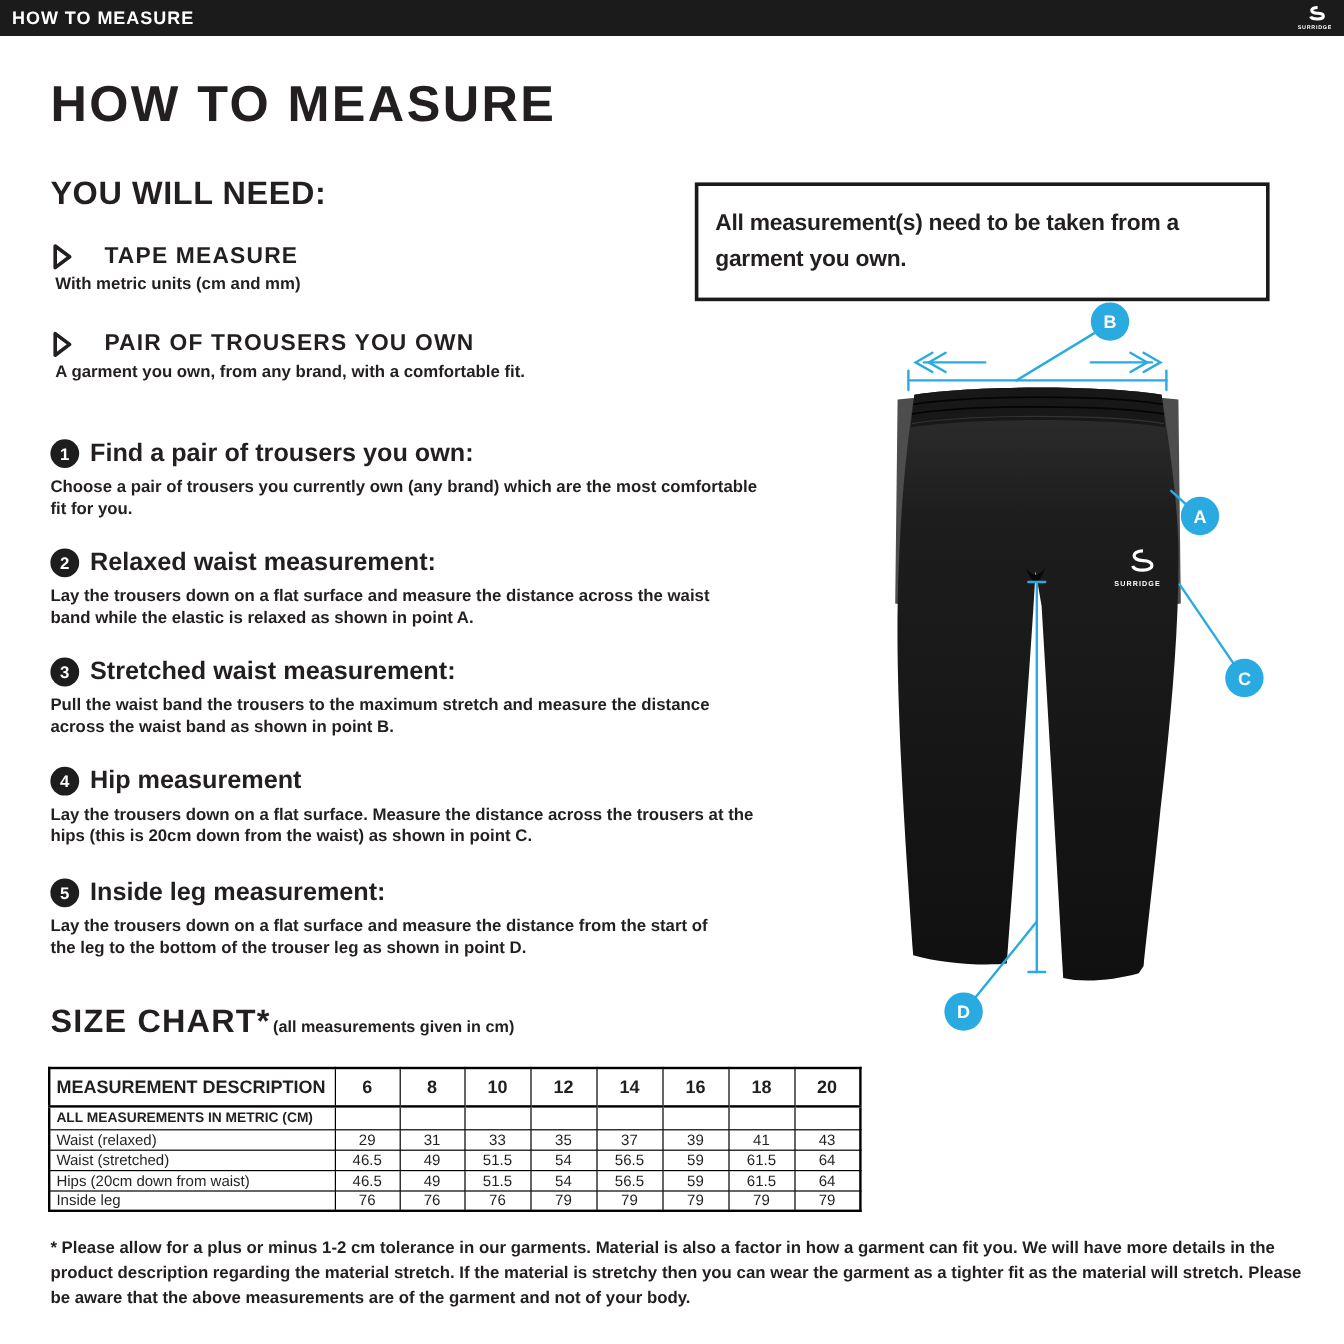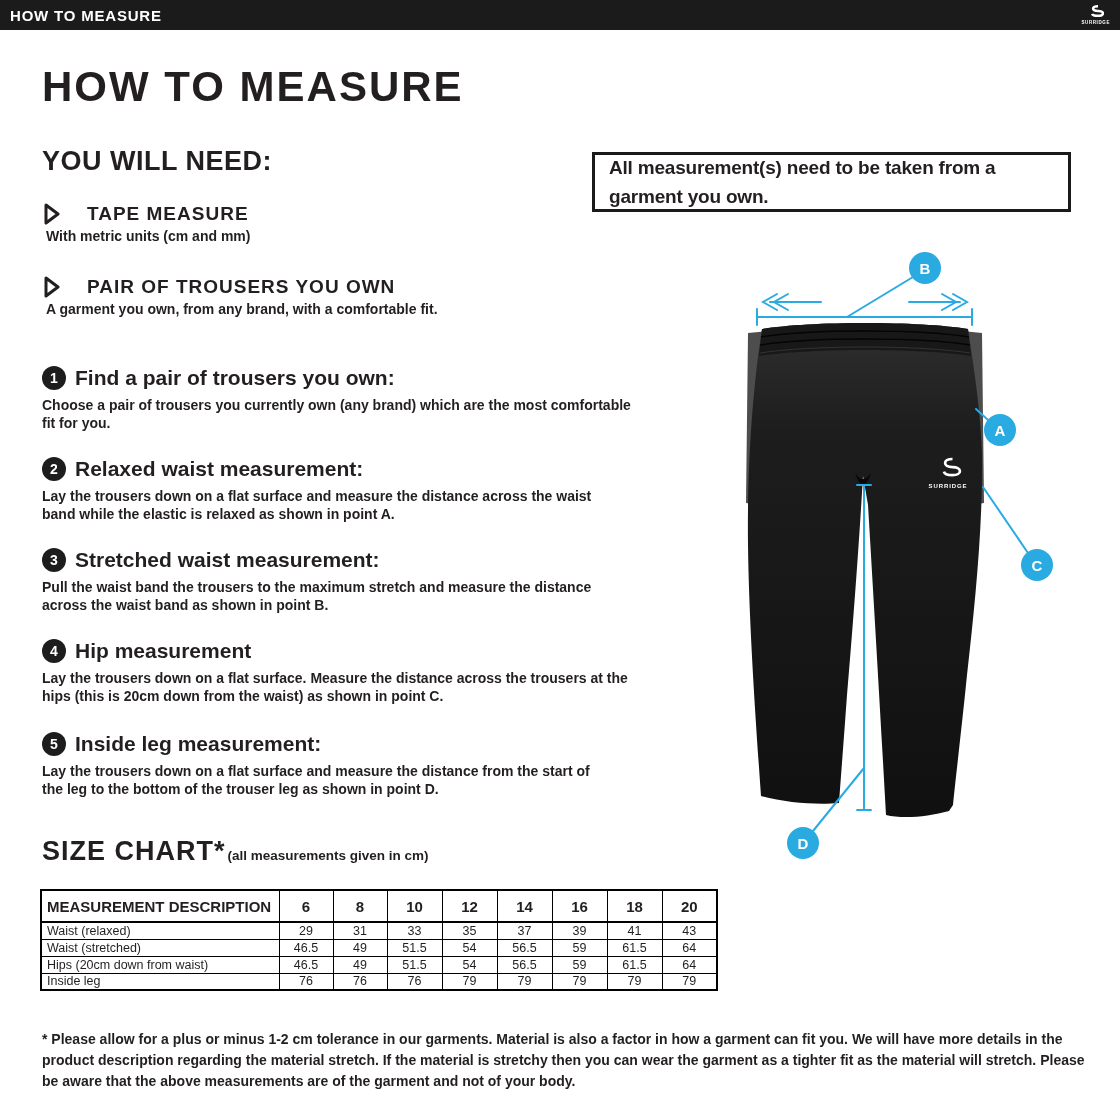--- a/index.html
+++ b/index.html
@@ -20,21 +20,21 @@
   .ywn-heading{position:absolute;left:42px;top:146px;margin:0;font-size:27px;font-weight:bold;
                letter-spacing:.5px;}
 
   
   .need{position:absolute;left:44px;}
   .need-head{display:flex;align-items:center;gap:26px;}
   .need-label{font-size:19px;font-weight:bold;letter-spacing:1px;}
   .need-desc{margin:3px 12px 0 2px;font-size:14px;font-weight:bold;}
 
   
-  .notebox{position:absolute;left:592px;top:152px;width:479px;height:60px;box-sizing:border-box;
+  .notebox{position:absolute;left:579px;top:152px;width:479px;height:99px;box-sizing:border-box;
            border:3px solid #1a1a1a;padding:10px 14px;display:flex;align-items:center;}
   .notebox p{margin:0;font-size:19px;font-weight:bold;line-height:1.55;letter-spacing:-.2px;}
 
   
   .step{position:absolute;left:42px;}
   .step-head{display:flex;align-items:center;gap:9px;}
   .step-num{width:24px;height:24px;border-radius:50%;background:#1d1d1d;color:#fff;
             font-size:14px;font-weight:bold;display:flex;align-items:center;justify-content:center;
             flex:0 0 24px;}
   .step-title{font-size:21px;font-weight:bold;}
@@ -171,20 +171,31 @@
         <th>8</th>
         <th>10</th>
         <th>12</th>
         <th>14</th>
         <th>16</th>
         <th>18</th>
         <th>20</th>
       </tr>
     </thead>
     <tbody>
+      <tr class="metric-row">
+        <td>ALL MEASUREMENTS IN METRIC (CM)</td>
+        <td></td>
+          <td></td>
+        <td></td>
+          <td></td>
+        <td></td>
+          <td></td>
+        <td></td>
+          <td></td>
+      </tr>
       <tr class="data-row">
         <td class="rowlabel">Waist (relaxed)</td>
         <td>29</td>
         <td>31</td>
         <td>33</td>
         <td>35</td>
         <td>37</td>
         <td>39</td>
         <td>41</td>
         <td>43</td>

